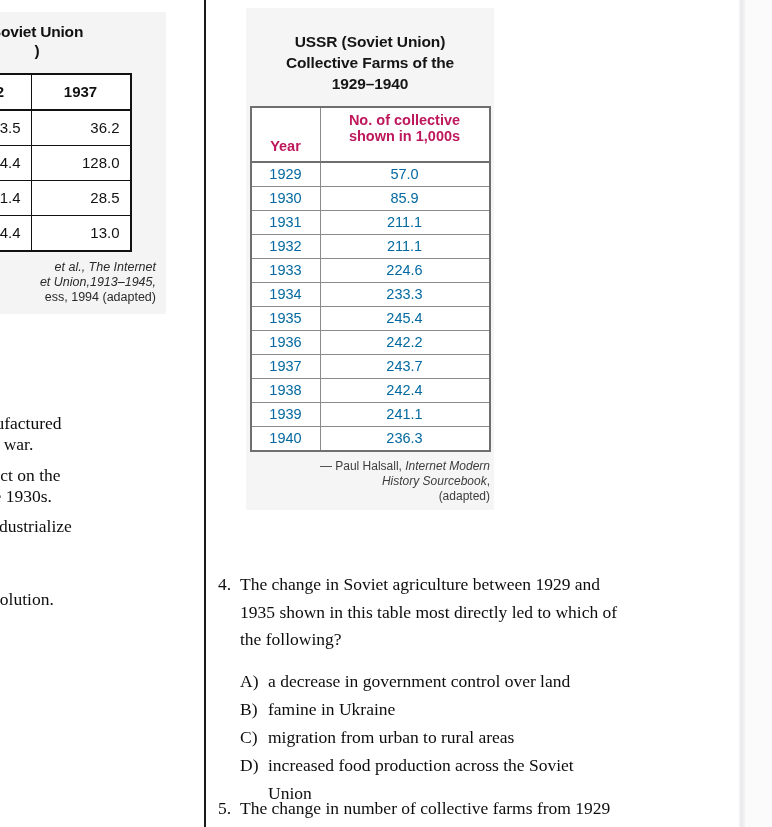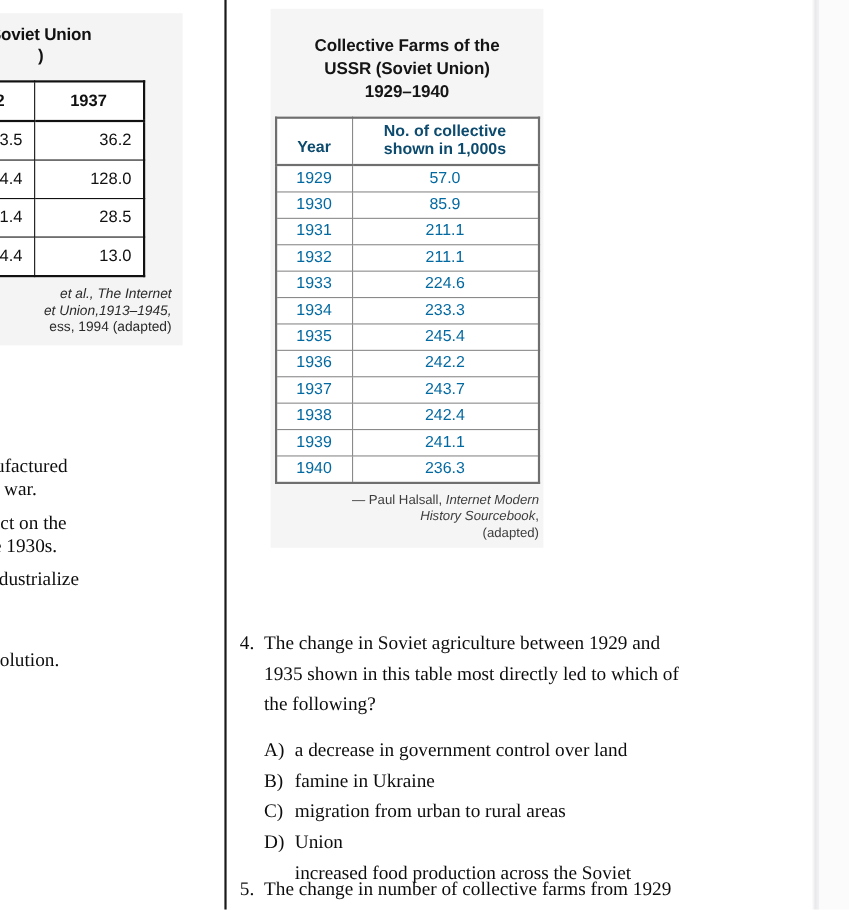--- a/index.html
+++ b/index.html
@@ -183,22 +183,22 @@
   table.farms-table th,
   table.farms-table td {
     border: 1px solid #8a8a8a;
     color: #0369a1;
     font-size: 14.5px;
     padding: 3px 4px 4px 4px;
     text-align: center;
   }
   table.farms-table th {
     font-weight: bold;
-    color: #0c4a6e;
-    padding: 4px 5px 5px 5px;
+    color: #be185d;
+    padding: 4px 5px 17px 5px;
     line-height: 1.12;
     border-bottom: 2px solid #6f6f6f;
   }
   table.farms-table th.year-head {
     width: 58px;
     vertical-align: bottom;
     padding-bottom: 7px;
   }
   table.farms-table th.count-head {
     width: 158px;
@@ -338,22 +338,22 @@
         <span class="cline">ady highly</span>
         <span class="cline">olshevik Revolution.</span>
       </div>
     </div>
   </div>
 
   <div class="column-rule"></div>
 
   <div class="center-figure">
     <div class="fig-title">
+      <span>USSR (Soviet Union)</span>
       <span>Collective Farms of the</span>
-      <span>USSR (Soviet Union)</span>
       <span>1929–1940</span>
     </div>
 
     <table class="farms-table">
       <thead>
         <tr>
           <th class="year-head">Year</th>
           <th class="count-head">
             <span>No. of collective</span>
             <span>shown in 1,000s</span>
@@ -444,22 +444,22 @@
       </div>
       <div class="choice-row">
         <div class="choice-letter">C)</div>
         <div class="choice-text">
           <span class="ln">migration from urban to rural areas</span>
         </div>
       </div>
       <div class="choice-row">
         <div class="choice-letter">D)</div>
         <div class="choice-text">
+          <span class="ln">increased food production across the Soviet</span>
           <span class="ln">Union</span>
-          <span class="ln">increased food production across the Soviet</span>
         </div>
       </div>
     </div>
   </div>
 
   <div class="question-next">
     <div class="q-row">
       <div class="q-num">5.</div>
       <div class="q-text">
         <span class="ln">The change in number of collective farms from 1929</span>

